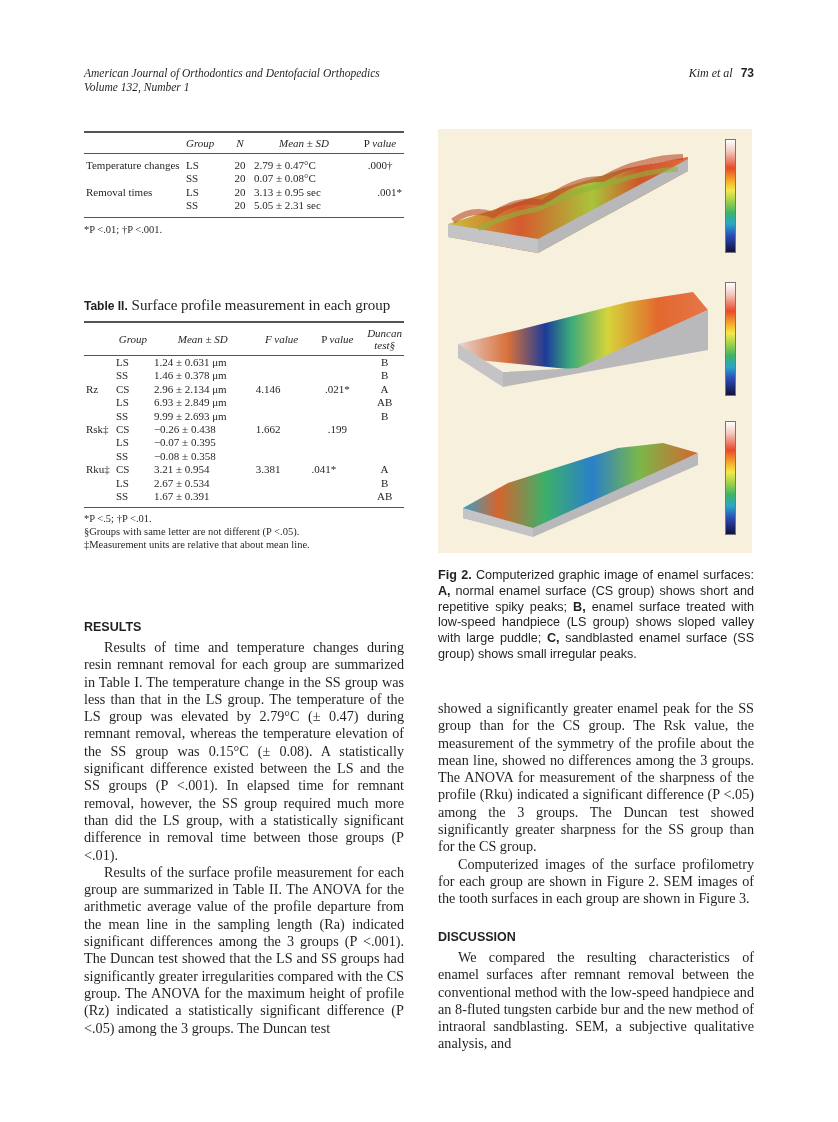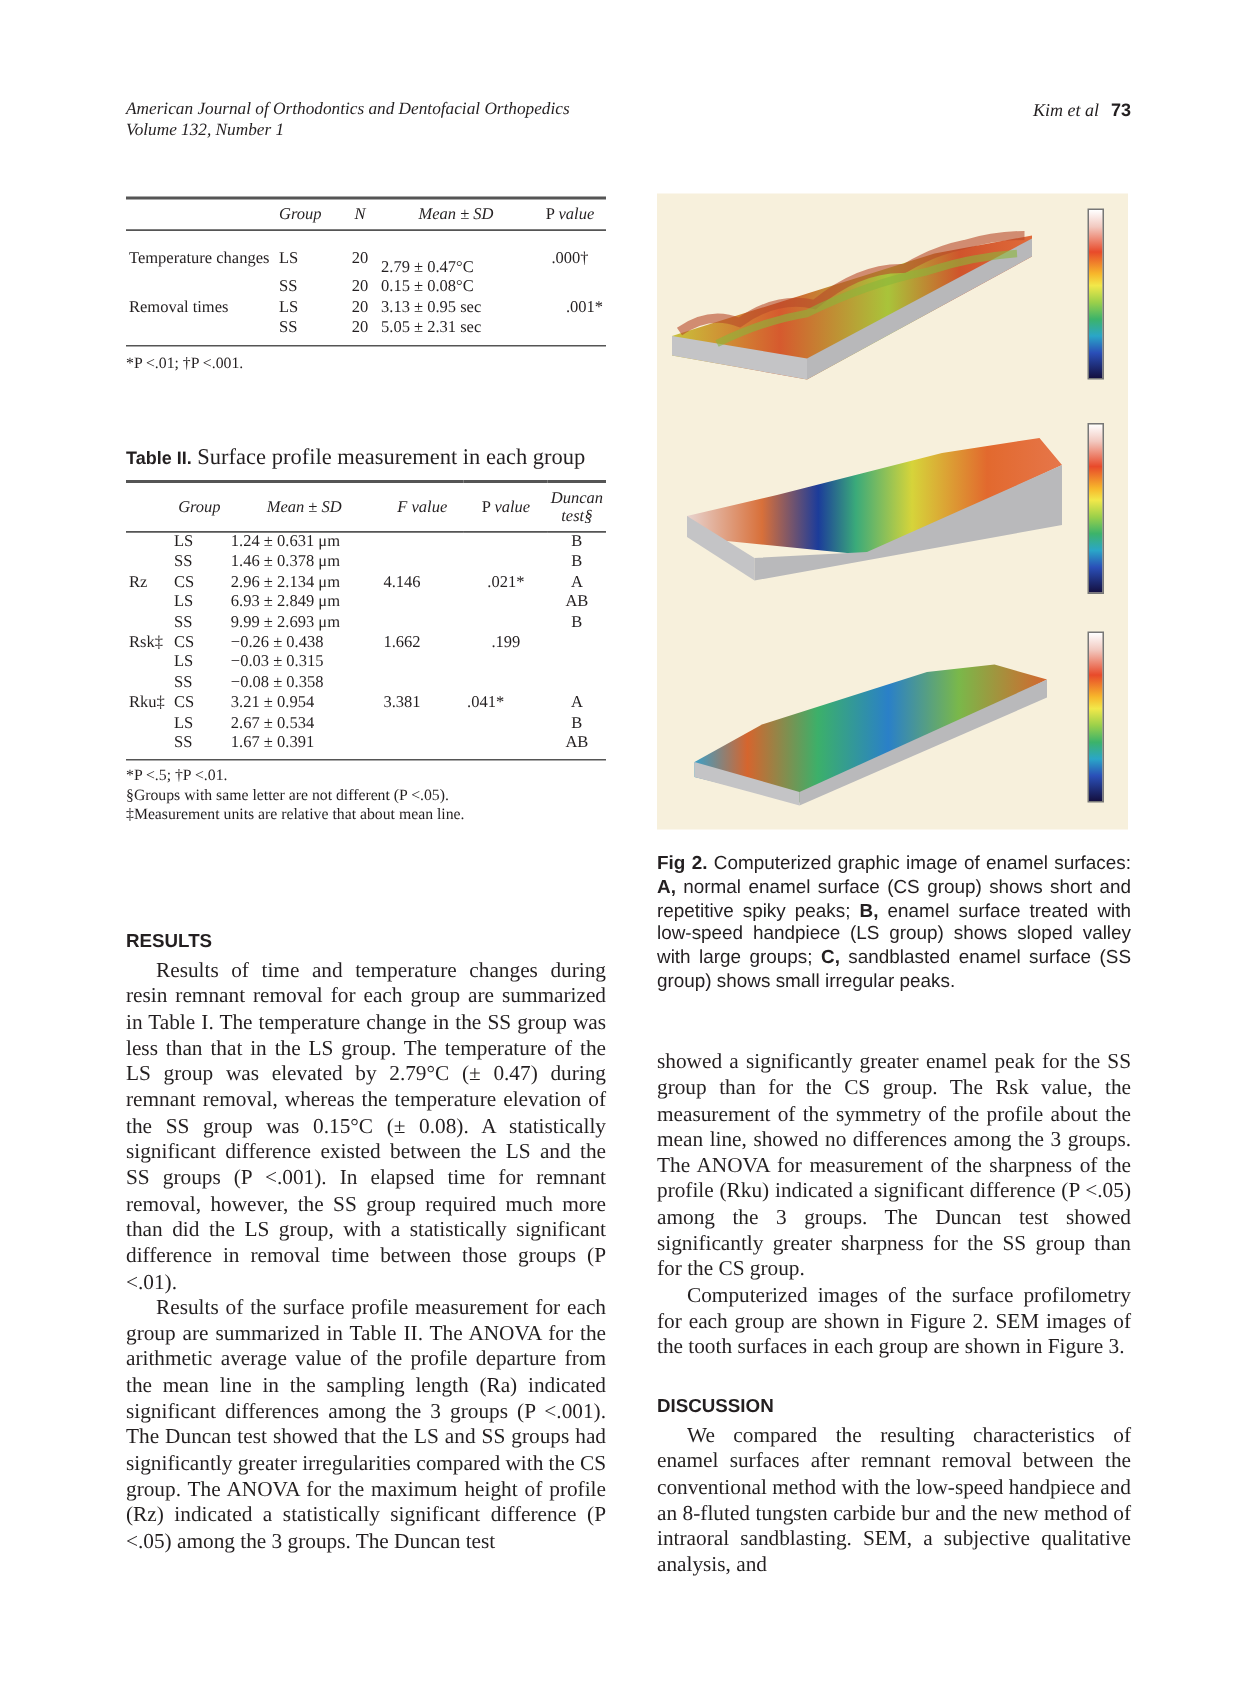--- a/index.html
+++ b/index.html
@@ -50,28 +50,28 @@
         <th style="width:20px;">N</th>
         <th style="width:100px;">Mean ± SD</th>
         <th class="up"><span>P </span><i>value</i></th>
       </tr>
     </thead>
     <tbody id="t1body">
         <tr>
           <td style="padding-top: 5px;">Temperature changes</td>
           <td style="padding-top: 5px;">LS</td>
           <td style="text-align: center; padding-top: 5px;">20</td>
-          <td style="padding-top: 18px;">2.79 ± 0.47°C</td>
+          <td style="padding-top: 5px;">2.79 ± 0.47°C</td>
           <td style="text-align: center; padding-top: 5px;">.000†</td>
         </tr>
         <tr>
           <td></td>
           <td>SS</td>
           <td style="text-align: center;">20</td>
-          <td>0.15 ± 0.08°C</td>
+          <td>0.07 ± 0.08°C</td>
           <td style="text-align: center;"></td>
         </tr>
         <tr>
           <td>Removal times</td>
           <td>LS</td>
           <td style="text-align: center;">20</td>
           <td>3.13 ± 0.95 sec</td>
           <td style="text-align: right;">.001*</td>
         </tr>
         <tr>
@@ -147,21 +147,21 @@
           <td>Rsk‡</td>
           <td>CS</td>
           <td>−0.26 ± 0.438</td>
           <td>1.662</td>
           <td style="text-align: center;">.199</td>
           <td style="text-align: center;"></td>
         </tr>
         <tr>
           <td></td>
           <td>LS</td>
-          <td>−0.03 ± 0.315</td>
+          <td>−0.07 ± 0.395</td>
           <td></td>
           <td style="text-align: center;"></td>
           <td style="text-align: center;"></td>
         </tr>
         <tr>
           <td></td>
           <td>SS</td>
           <td>−0.08 ± 0.358</td>
           <td></td>
           <td style="text-align: center;"></td>
@@ -267,21 +267,21 @@
     <div class="cbar" style="top:8px;height:112px;"></div>
   </div>
 </div>
 
 <div class="abs cap">
   <b>Fig 2.</b>
   <span>Computerized graphic image of enamel surfaces:</span>
   <b>A,</b>
   <span>normal enamel surface (CS group) shows short and repetitive spiky peaks;</span>
   <b>B,</b>
-  <span>enamel surface treated with low-speed handpiece (LS group) shows sloped valley with large groups;</span>
+  <span>enamel surface treated with low-speed handpiece (LS group) shows sloped valley with large puddle;</span>
   <b>C,</b>
   <span>sandblasted enamel surface (SS group) shows small irregular peaks.</span>
 </div>
 
 <div class="abs body" style="left:438px;top:700px;width:316px;">
   <p style="text-indent:0;">showed a significantly greater enamel peak for the SS group than for the CS group. The Rsk value, the measurement of the symmetry of the profile about the mean line, showed no differences among the 3 groups. The ANOVA for measurement of the sharpness of the profile (Rku) indicated a significant difference (P &lt;.05) among the 3 groups. The Duncan test showed significantly greater sharpness for the SS group than for the CS group.</p>
   <p>Computerized images of the surface profilometry for each group are shown in Figure 2. SEM images of the tooth surfaces in each group are shown in Figure 3.</p>
 </div>
 
 <div class="abs sec" style="left:438px;top:930px;">DISCUSSION</div>

